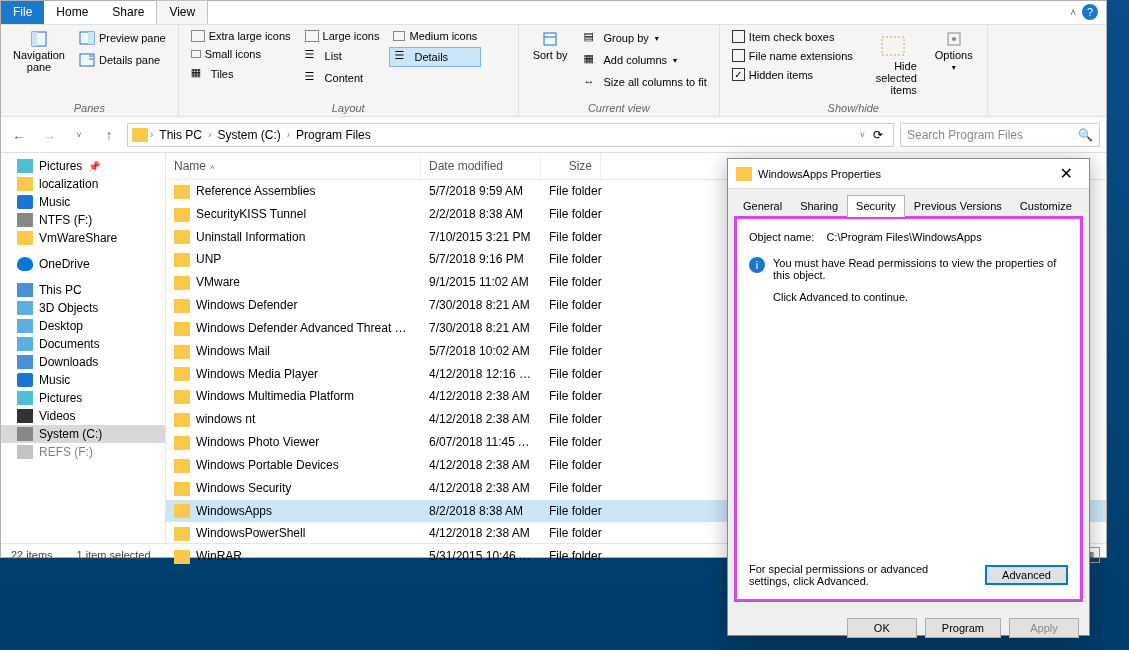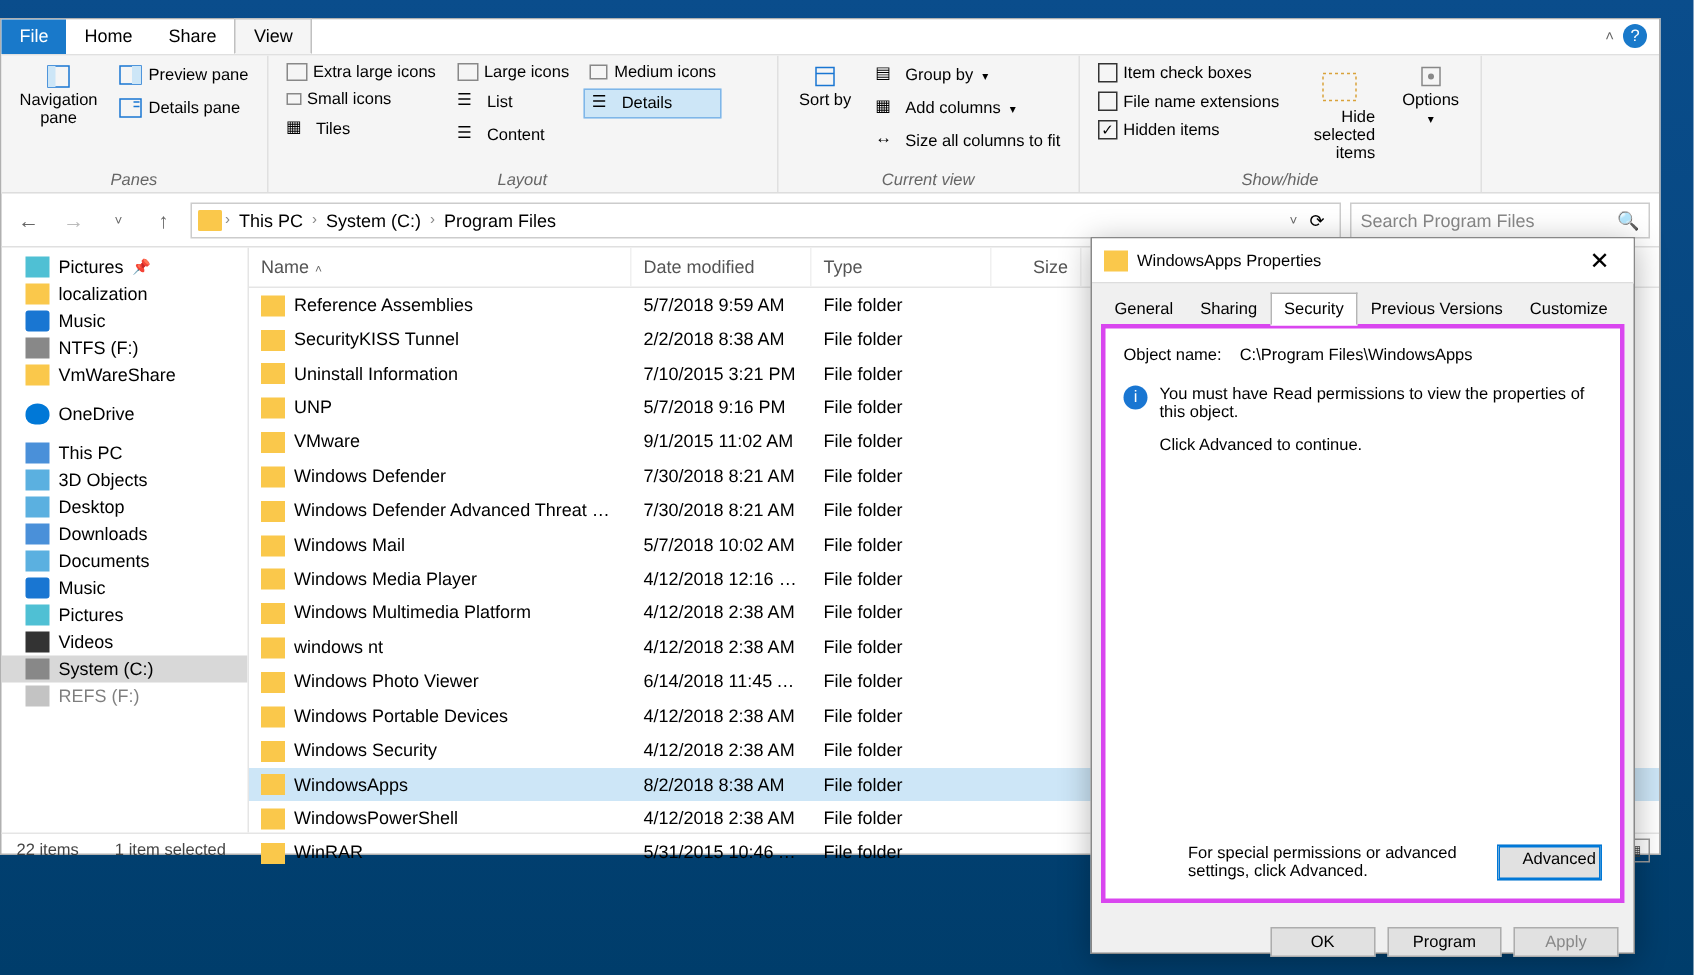--- a/index.html
+++ b/index.html
@@ -1,17 +1,17 @@
 <!DOCTYPE html>
 <html><head>
 <meta charset="utf-8">
 <style>
 * { box-sizing: border-box; margin: 0; padding: 0; font-family: "Segoe UI", Tahoma, sans-serif; }
 body { width: 1129px; height: 650px; background: linear-gradient(180deg, #0a4d8c 0%, #003d6b 100%); overflow: hidden; position: relative; }
-.explorer { width: 1107px; height: 558px; background: #fff; position: absolute; top: 12px; left: 0; border: 1px solid #b0b0b0; }
+.explorer { width: 1107px; height: 558px; background: #fff; position: absolute; top: 0; left: 0; border: 1px solid #b0b0b0; }
 .tabs-row { height: 24px; display:flex; font-size: 12px; background:#fff; border-bottom:1px solid #e0e0e0; position:relative;}
 .tabs-row .tab { padding: 4px 12px; cursor: default;}
 .tabs-row .tab.file { background:#1979ca; color:#fff;}
 .tabs-row .tab.active { background:#f5f5f5; border:1px solid #c0c0c0; border-bottom:1px solid #f5f5f5; margin-top:-1px;}
 .help-icon { position:absolute; right:8px; top:3px; width:16px; height:16px; border-radius:50%; background:#1979ca; color:#fff; font-size:11px; text-align:center; line-height:16px;}
 .chevron-up { position:absolute; right:30px; top:6px; font-size:10px; color:#666;}
 .ribbon { height: 92px; background:#f5f5f5; display:flex; font-size:11px; border-bottom:1px solid #ddd;}
 .ribbon-group { border-right:1px solid #e0e0e0; padding: 4px 8px 2px 8px; display:flex; flex-direction:column; justify-content:space-between;}
 .ribbon-group-label { text-align:center; color:#666; font-size:11px; padding-top:2px;font-style:italic;}
 .ribbon-body { display:flex; gap:6px; flex:1;}
@@ -65,21 +65,21 @@
 .props-title .left { display:flex; align-items:center; gap:6px;}
 .props-title .folder-icon-sm { width:16px; height:14px; background:#fac84b;}
 .props-close { font-size:16px; padding:0 8px; cursor:default;}
 .props-tabs { display:flex; padding:6px 6px 0 6px; font-size:11px;}
 .props-tabs .ptab { padding:4px 8px; border:1px solid transparent; cursor:default;}
 .props-tabs .ptab.active { background:#fff; border:1px solid #b5b5b5; border-bottom:1px solid #fff; position:relative; z-index:2;}
 .props-body { margin:0 6px 6px 6px; background:#fff; border:3px solid #d946ef; height:386px; padding:12px; position:relative; margin-top:-1px;}
 .objname { display:flex; gap:12px; margin-bottom:14px;}
 .info-row { display:flex; gap:8px; align-items:flex-start; margin-bottom:8px;}
 .info-icon { width:16px; height:16px; border-radius:50%; background:#1976d2; color:#fff; font-size:11px; text-align:center; line-height:16px; flex-shrink:0;}
-.adv-row { position:absolute; bottom:12px; left:12px; right:12px; display:flex; justify-content:space-between; gap:10px;margin-left:43px;}
+.adv-row { position:absolute; bottom:12px; left:12px; right:12px; display:flex; justify-content:space-between; align-items:center; gap:10px;}
 .btn { border:1px solid #adadad; background:#e1e1e1; padding:3px 16px; font-size:11px; min-width:70px; text-align:center; cursor:default;}
 .btn.default { border:1px solid #0078d7; box-shadow:0 0 0 1px #0078d7 inset;}
 .btn.disabled { color:#888;}
 .props-buttons { display:flex; justify-content:flex-end; gap:8px; padding:10px 10px;}
 .pin { color:#999; font-size:10px;}
 .sort-caret { font-size:8px; color:#666; margin-left:4px;}
 svg.mini { width:16px; height:16px;}
 </style>
 </head>
 <body>
@@ -293,26 +293,26 @@
         </div>
         <div class="tree-item">
           <span class="ticon obj"></span>
           <span>3D Objects</span>
         </div>
         <div class="tree-item">
           <span class="ticon obj"></span>
           <span>Desktop</span>
         </div>
         <div class="tree-item">
+          <span class="ticon obj"></span>
+          <span>Documents</span>
+        </div>
+        <div class="tree-item">
           <span class="ticon dl"></span>
           <span>Downloads</span>
-        </div>
-        <div class="tree-item">
-          <span class="ticon obj"></span>
-          <span>Documents</span>
         </div>
         <div class="tree-item">
           <span class="ticon music"></span>
           <span>Music</span>
         </div>
         <div class="tree-item">
           <span class="ticon pic"></span>
           <span>Pictures</span>
         </div>
         <div class="tree-item">
@@ -325,21 +325,20 @@
         </div>
         <div class="tree-item" style="opacity: 0.5;">
           <span class="ticon drive"></span>
           <span>REFS (F:)</span>
         </div>
       </div>
     <div class="list">
       <div class="list-header">
         <div class="col-name"><span>Name</span><span class="sort-caret">˄</span></div>
         <div class="col-date">Date modified</div>
-        <div class="col-type">Type</div>
         <div class="col-size">Size</div>
       </div>
       <div class="list-rows" id="list-rows">
           <div class="row">
             <div class="col-name"><span class="folder-icon-sm"></span>Reference Assemblies</div>
             <div class="col-date">5/7/2018 9:59 AM</div>
             <div class="col-type">File folder</div>
             <div class="col-size"></div>
           </div>
           <div class="row">
@@ -397,21 +396,21 @@
             <div class="col-size"></div>
           </div>
           <div class="row">
             <div class="col-name"><span class="folder-icon-sm"></span>windows nt</div>
             <div class="col-date">4/12/2018 2:38 AM</div>
             <div class="col-type">File folder</div>
             <div class="col-size"></div>
           </div>
           <div class="row">
             <div class="col-name"><span class="folder-icon-sm"></span>Windows Photo Viewer</div>
-            <div class="col-date">6/14/2018 11:45 AM</div>
+            <div class="col-date">6/07/2018 11:45 AM</div>
             <div class="col-type">File folder</div>
             <div class="col-size"></div>
           </div>
           <div class="row">
             <div class="col-name"><span class="folder-icon-sm"></span>Windows Portable Devices</div>
             <div class="col-date">4/12/2018 2:38 AM</div>
             <div class="col-type">File folder</div>
             <div class="col-size"></div>
           </div>
           <div class="row">

